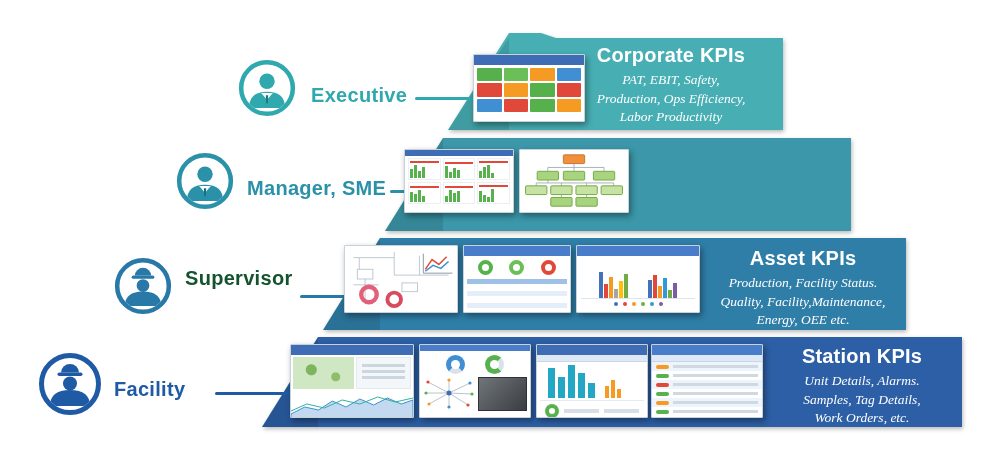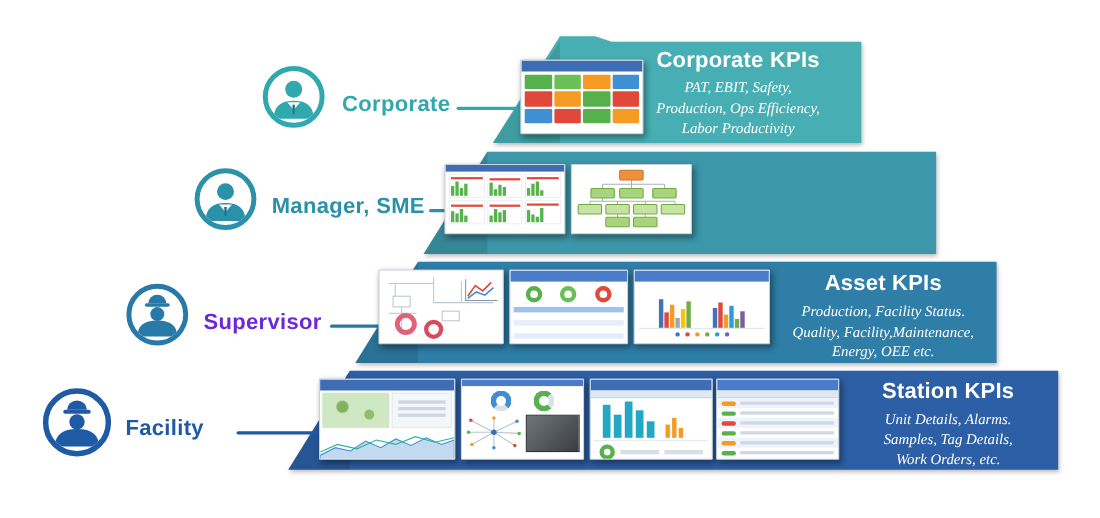--- a/index.html
+++ b/index.html
@@ -104,21 +104,21 @@
         <circle cx="32" cy="32" r="26"></circle>
       </clipPath>
     <circle cx="32" cy="32" r="28.5" fill="#fff" stroke="#2FA8AE" stroke-width="5"></circle>
     <g clip-path="url(#cp0)">
       <circle cx="32" cy="24.5" r="8.5" fill="#2FA8AE"></circle>
       <path d="M12 54 Q12 36 32 36 Q52 36 52 54 Z" fill="#2FA8AE"></path>
       <path d="M25.5 37.5 L32 45 L38.5 37.5 Z" fill="#fff"></path>
       <path d="M30.7 40 L33.3 40 L32.7 49 L31.3 49 Z" fill="#17727e"></path>
     </g>
   </svg>
-  <div class="plabel" style="left:311px;top:84px;color:#2FA8AE">Corporate</div>
+  <div class="plabel" style="left:311px;top:84px;color:#2FA8AE">Executive</div>
 
   <svg class="picon" style="left:176px;top:152px" width="58" height="58" viewBox="0 0 64 64">
     <clipPath id="cp1">
         <circle cx="32" cy="32" r="26"></circle>
       </clipPath>
     <circle cx="32" cy="32" r="28.5" fill="#fff" stroke="#2B91A8" stroke-width="5"></circle>
     <g clip-path="url(#cp1)">
       <circle cx="32" cy="24.5" r="8.5" fill="#2B91A8"></circle>
       <path d="M12 54 Q12 36 32 36 Q52 36 52 54 Z" fill="#2B91A8"></path>
       <path d="M25.5 37.5 L32 45 L38.5 37.5 Z" fill="#fff"></path>
@@ -132,21 +132,21 @@
         <circle cx="32" cy="32" r="26"></circle>
       </clipPath>
     <circle cx="32" cy="32" r="28.5" fill="#fff" stroke="#2878A8" stroke-width="5"></circle>
     <g clip-path="url(#cp2)">
       <rect x="19.5" y="20.5" width="25" height="3.6" rx="1.8" fill="#2878A8"></rect>
       <path d="M23 20.5 a9 8.5 0 0 1 18 0 Z" fill="#2878A8"></path>
       <circle cx="32" cy="31.5" r="7" fill="#2878A8"></circle>
       <path d="M12 54 Q12 38 32 38 Q52 38 52 54 Z" fill="#2878A8"></path>
     </g>
   </svg>
-  <div class="plabel" style="left:185px;top:282px;color:#6d28d9">Supervisor</div>
+  <div class="plabel" style="left:185px;top:267px;color:#14532d">Supervisor</div>
 
   <svg class="picon" style="left:38px;top:352px" width="64" height="64" viewBox="0 0 64 64">
     <clipPath id="cp3">
         <circle cx="32" cy="32" r="26"></circle>
       </clipPath>
     <circle cx="32" cy="32" r="28.5" fill="#fff" stroke="#1F5AA4" stroke-width="5"></circle>
     <g clip-path="url(#cp3)">
       <rect x="19.5" y="20.5" width="25" height="3.6" rx="1.8" fill="#1F5AA4"></rect>
       <path d="M23 20.5 a9 8.5 0 0 1 18 0 Z" fill="#1F5AA4"></path>
       <circle cx="32" cy="31.5" r="7" fill="#1F5AA4"></circle>

